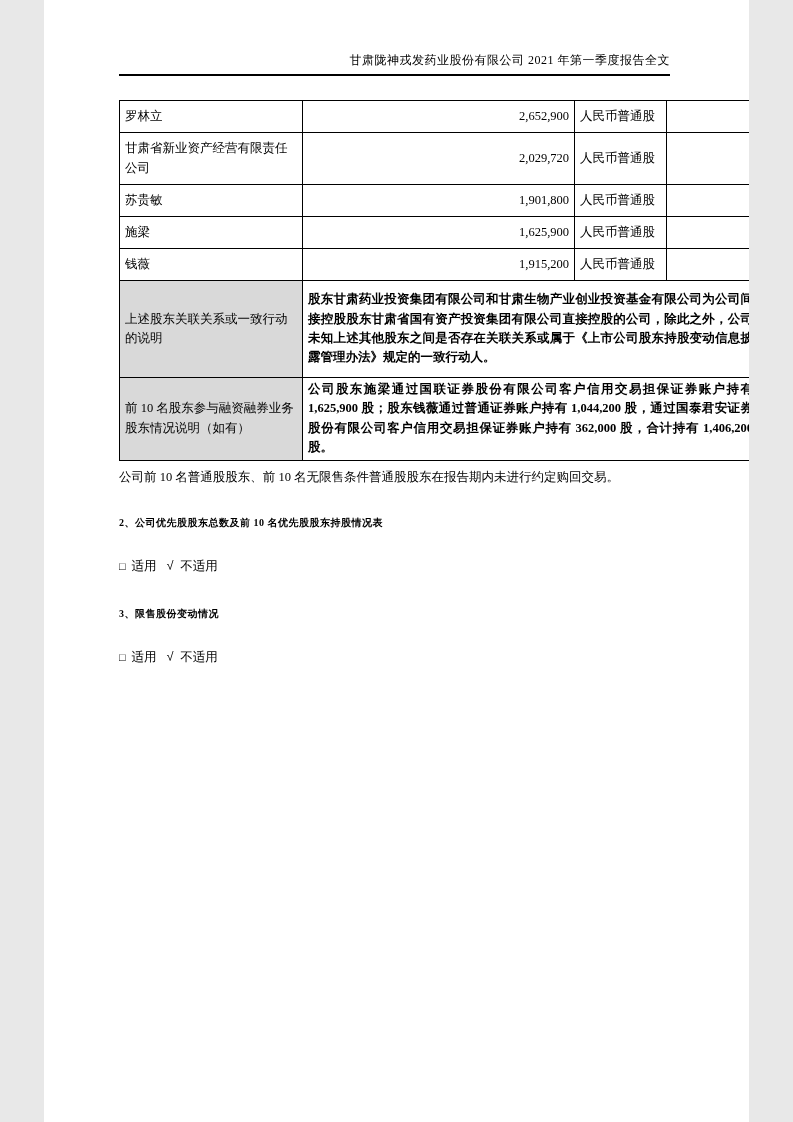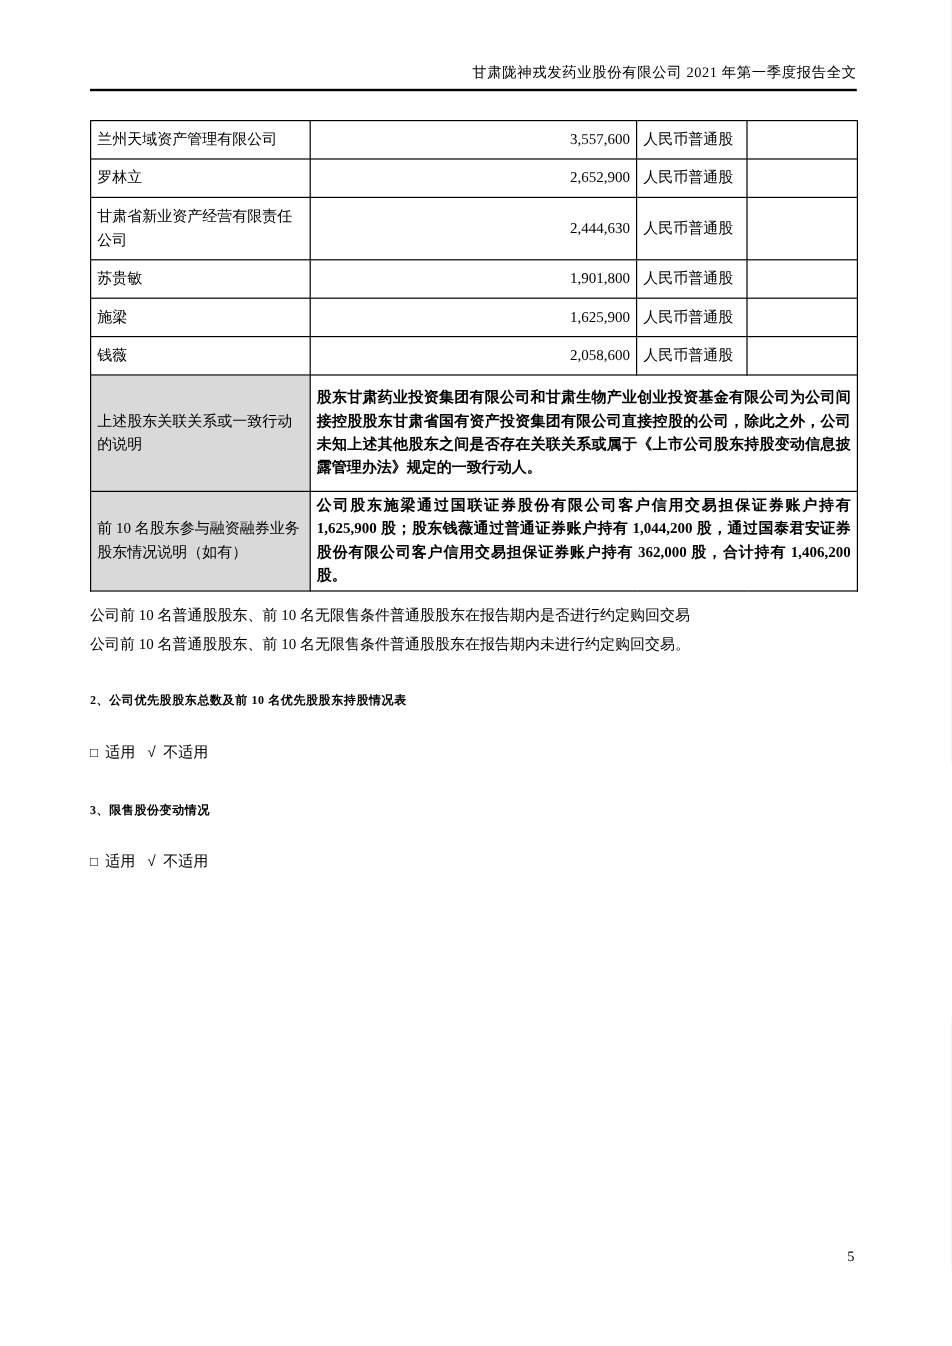--- a/index.html
+++ b/index.html
@@ -1,18 +1,18 @@
 <!DOCTYPE html>
 <html><head>
 <meta charset="utf-8">
 <style>
   html, body { margin: 0; padding: 0; background: #e8e8e8; }
   .page {
     position: relative;
-    width: 793px;
+    width: 705px;
     height: 1122px;
     margin: 0 auto;
     background: #ffffff;
     font-family: "Liberation Serif", "DejaVu Serif", serif;
     color: #000000;
     overflow: hidden;
   }
   .header {
     margin: 0 79px 0 75px;
     padding-top: 52px;
@@ -91,67 +91,60 @@
 
   <table class="shareholders">
     <colgroup>
       <col style="width:183px">
         <col style="width:272px">
         <col style="width:92px">
         <col style="width:92px">
     </colgroup>
     <tbody>
       <tr class="h27">
-        <td class="name-cell">兰州天域资产管理有限公司</td>
-        <td class="num-cell">3,557,600</td>
-        <td class="type-cell">人民币普通股</td>
-        <td class="empty-cell"></td>
-      </tr>
-      <tr class="h27">
         <td class="name-cell">罗林立</td>
         <td class="num-cell">2,652,900</td>
         <td class="type-cell">人民币普通股</td>
         <td class="empty-cell"></td>
       </tr>
       <tr class="h47">
         <td class="name-cell">甘肃省新业资产经营有限责任公司</td>
-        <td class="num-cell">2,444,630</td>
+        <td class="num-cell">2,029,720</td>
         <td class="type-cell">人民币普通股</td>
         <td class="empty-cell"></td>
       </tr>
       <tr class="h27">
         <td class="name-cell">苏贵敏</td>
         <td class="num-cell">1,901,800</td>
         <td class="type-cell">人民币普通股</td>
         <td class="empty-cell"></td>
       </tr>
       <tr class="h27">
         <td class="name-cell">施梁</td>
         <td class="num-cell">1,625,900</td>
         <td class="type-cell">人民币普通股</td>
         <td class="empty-cell"></td>
       </tr>
       <tr class="h27">
         <td class="name-cell">钱薇</td>
-        <td class="num-cell">2,058,600</td>
+        <td class="num-cell">1,915,200</td>
         <td class="type-cell">人民币普通股</td>
         <td class="empty-cell"></td>
       </tr>
       <tr class="mr1">
         <td class="label-cell">上述股东关联关系或一致行动的说明</td>
         <td class="content-cell" colspan="3">股东甘肃药业投资集团有限公司和甘肃生物产业创业投资基金有限公司为公司间接控股股东甘肃省国有资产投资集团有限公司直接控股的公司，除此之外，公司未知上述其他股东之间是否存在关联关系或属于《上市公司股东持股变动信息披露管理办法》规定的一致行动人。</td>
       </tr>
       <tr class="mr2">
         <td class="label-cell">前 10 名股东参与融资融券业务股东情况说明（如有）</td>
         <td class="content-cell" colspan="3">公司股东施梁通过国联证券股份有限公司客户信用交易担保证券账户持有 1,625,900 股；股东钱薇通过普通证券账户持有 1,044,200 股，通过国泰君安证券股份有限公司客户信用交易担保证券账户持有 362,000 股，合计持有 1,406,200 股。</td>
       </tr>
     </tbody>
   </table>
 
-  <p class="body-text p-question">公司前 10 名普通股股东、前 10 名无限售条件普通股股东在报告期内是否进行约定购回交易</p>
 
 
   <p class="body-text p-statement">公司前 10 名普通股股东、前 10 名无限售条件普通股股东在报告期内未进行约定购回交易。</p>
 
   <h3 class="section-heading">2、公司优先股股东总数及前 10 名优先股股东持股情况表</h3>
 
   <p class="body-text section-checkbox">
     <span class="checkbox-glyph">□</span><span class="yesno-label">适用</span><span class="check-glyph">√</span><span class="yesno-label">不适用</span>
   </p>
 

